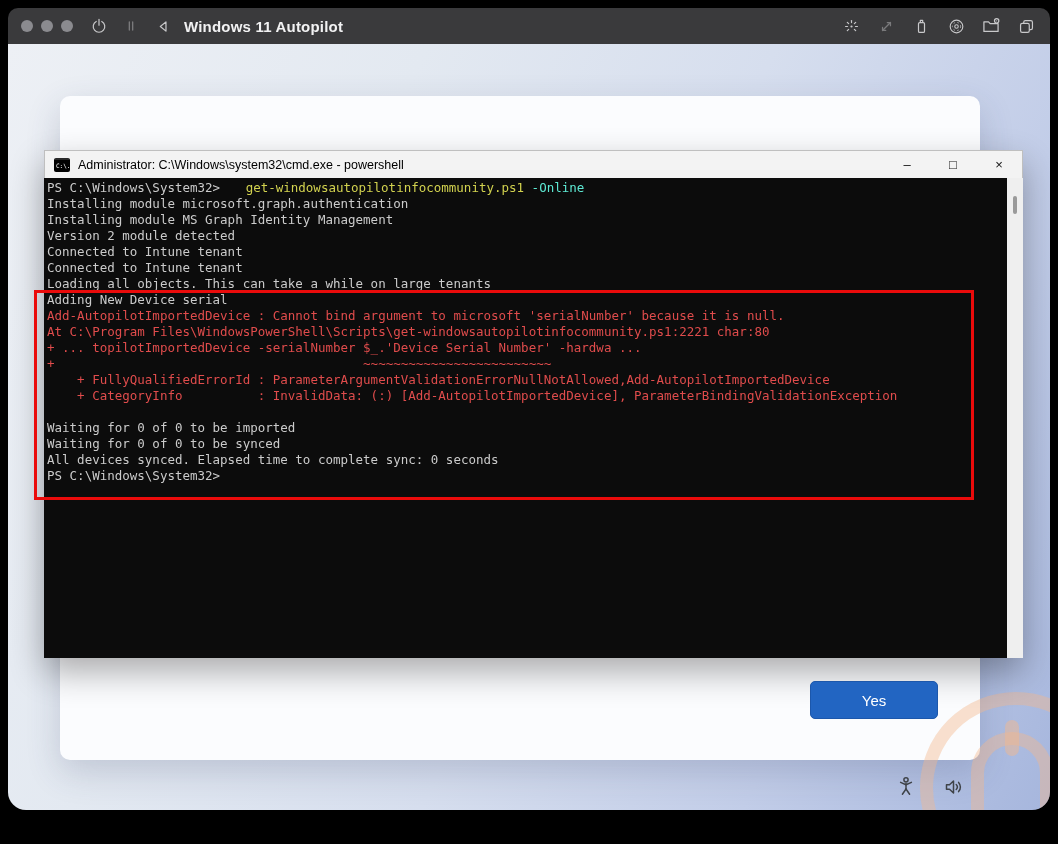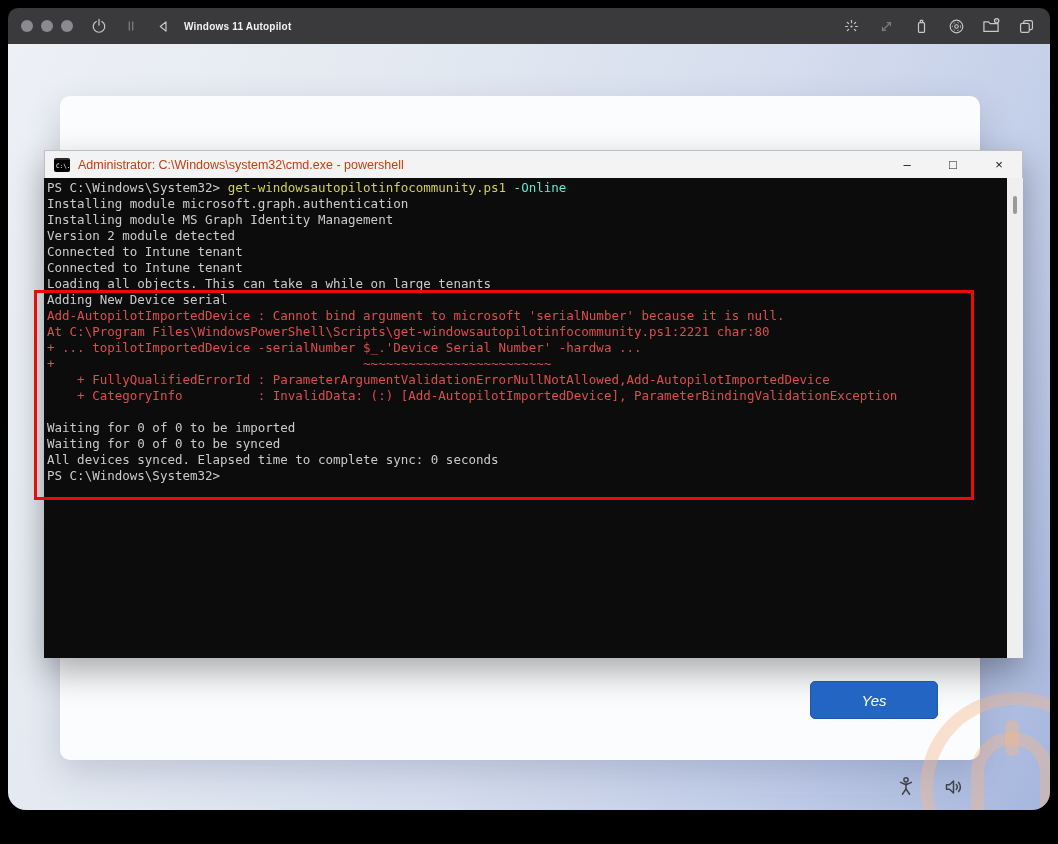--- a/index.html
+++ b/index.html
@@ -9,21 +9,21 @@
 
   
   .vm-titlebar{position:absolute;left:8px;top:8px;width:1042px;height:36px;
     background:#3a3a3c;border-radius:10px 10px 0 0;display:flex;align-items:center;}
   .traffic{display:flex;gap:8px;margin-left:13px;}
   .traffic span{width:12px;height:12px;border-radius:50%;background:#8b8b8f;display:block;}
   .bar-icon{width:20px;height:20px;display:flex;align-items:center;justify-content:center;color:#c9c9cb;}
   .bar-icon svg{display:block;}
   .bar-icon.dim{opacity:.45;}
   .left-icons{display:flex;gap:12px;margin-left:16px;align-items:center;}
-  .vm-title{color:#f2f2f3;font-weight:bold;font-size:10px;margin-left:11px;letter-spacing:.2px;}
+  .vm-title{color:#f2f2f3;font-weight:bold;font-size:15px;margin-left:11px;letter-spacing:.2px;}
   .right-icons{margin-left:auto;margin-right:14px;display:flex;gap:15px;align-items:center;}
 
   
   .vm-display{position:absolute;left:8px;top:44px;width:1042px;height:766px;overflow:hidden;
     border-radius:0 0 18px 18px;
     background:linear-gradient(115deg,#edf0f5 0%,#e3e9f1 30%,#d6deee 55%,#c2cde8 78%,#a6b6dd 100%);}
 
   
   .oobe-card{position:absolute;left:52px;top:52px;width:920px;height:664px;border-radius:10px;
     background:#fbfcfe;box-shadow:0 12px 34px rgba(50,60,100,.20);z-index:1;}
@@ -38,40 +38,40 @@
     background:rgba(242,184,140,.48);}
 
   
   .cmd-window{position:absolute;left:36px;top:106px;width:979px;height:508px;z-index:3;
     box-shadow:0 14px 32px rgba(0,0,0,.32);background:#0c0c0c;}
   .cmd-titlebar{position:absolute;left:0;top:0;width:100%;height:28px;background:#f3f3f3;
     display:flex;align-items:center;border:1px solid #bfbfbf;border-bottom:none;}
   .cmd-icon{width:16px;height:14px;background:#000;border-radius:2px;margin-left:9px;
     color:#fff;font-family:"DejaVu Sans Mono",monospace;font-size:6px;line-height:7px;
     padding:2px 0 0 2px;border-top:2px solid #2a2a2a;}
-  .cmd-title{font-size:12.5px;color:#c2410c;margin-left:8px;}
+  .cmd-title{font-size:12.5px;color:#000000;margin-left:8px;}
   .cmd-controls{margin-left:auto;display:flex;height:100%;}
   .cmd-controls span{width:46px;height:100%;display:flex;align-items:center;justify-content:center;
     font-size:13px;color:#111;cursor:default;}
   .terminal{position:absolute;left:0;top:28px;width:100%;height:480px;background:#0c0c0c;}
   .tlines{position:absolute;left:3px;top:2px;right:18px;
     font-family:"DejaVu Sans Mono","Liberation Mono",monospace;font-size:12.5px;line-height:16px;}
   .tline{white-space:pre;}
-  .seg-p{color:#cbcbcb;} .seg-c{color:#d2d24f;} .seg-d{color:#5eead4;} .seg-e{color:#e04c4c;}
+  .seg-p{color:#cbcbcb;} .seg-c{color:#d2d24f;margin-left:18px;} .seg-d{color:#5eead4;} .seg-e{color:#e04c4c;}
   .scrollbar{position:absolute;right:0;top:0;width:16px;height:100%;background:#efefef;}
   .scroll-thumb{position:absolute;left:6px;top:18px;width:4px;height:18px;background:#9a9a9a;border-radius:2px;}
 
   
   .annotation{position:absolute;left:26px;top:246px;width:940px;height:210px;
     border:3px solid #ea0b0b;z-index:5;pointer-events:none;}
 
   
   .yes-btn{position:absolute;left:802px;top:637px;width:128px;height:38px;z-index:4;
     background:#2265c2;border:1px solid #1c57ab;border-radius:5px;color:#fff;font-size:15px;
-    font-family:"Liberation Sans",sans-serif;cursor:pointer;font-style:italic;}
+    font-family:"Liberation Sans",sans-serif;cursor:pointer;}
   .oobe-icons{position:absolute;left:885px;top:730px;z-index:4;display:flex;gap:22px;color:#3f4348;}
   .oobe-icons .bar-icon{width:26px;height:26px;color:#3f4348;}
 </style>
 </head>
 <body>
 
 <div class="stage">
 
   <div class="vm-titlebar">
     <div class="traffic">

